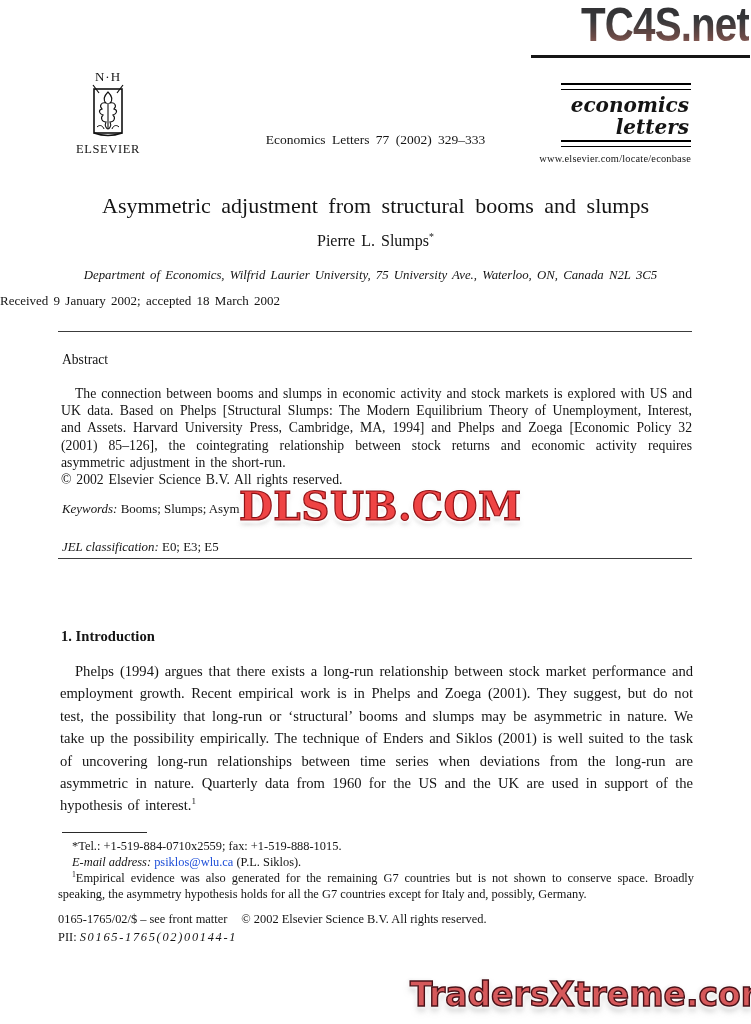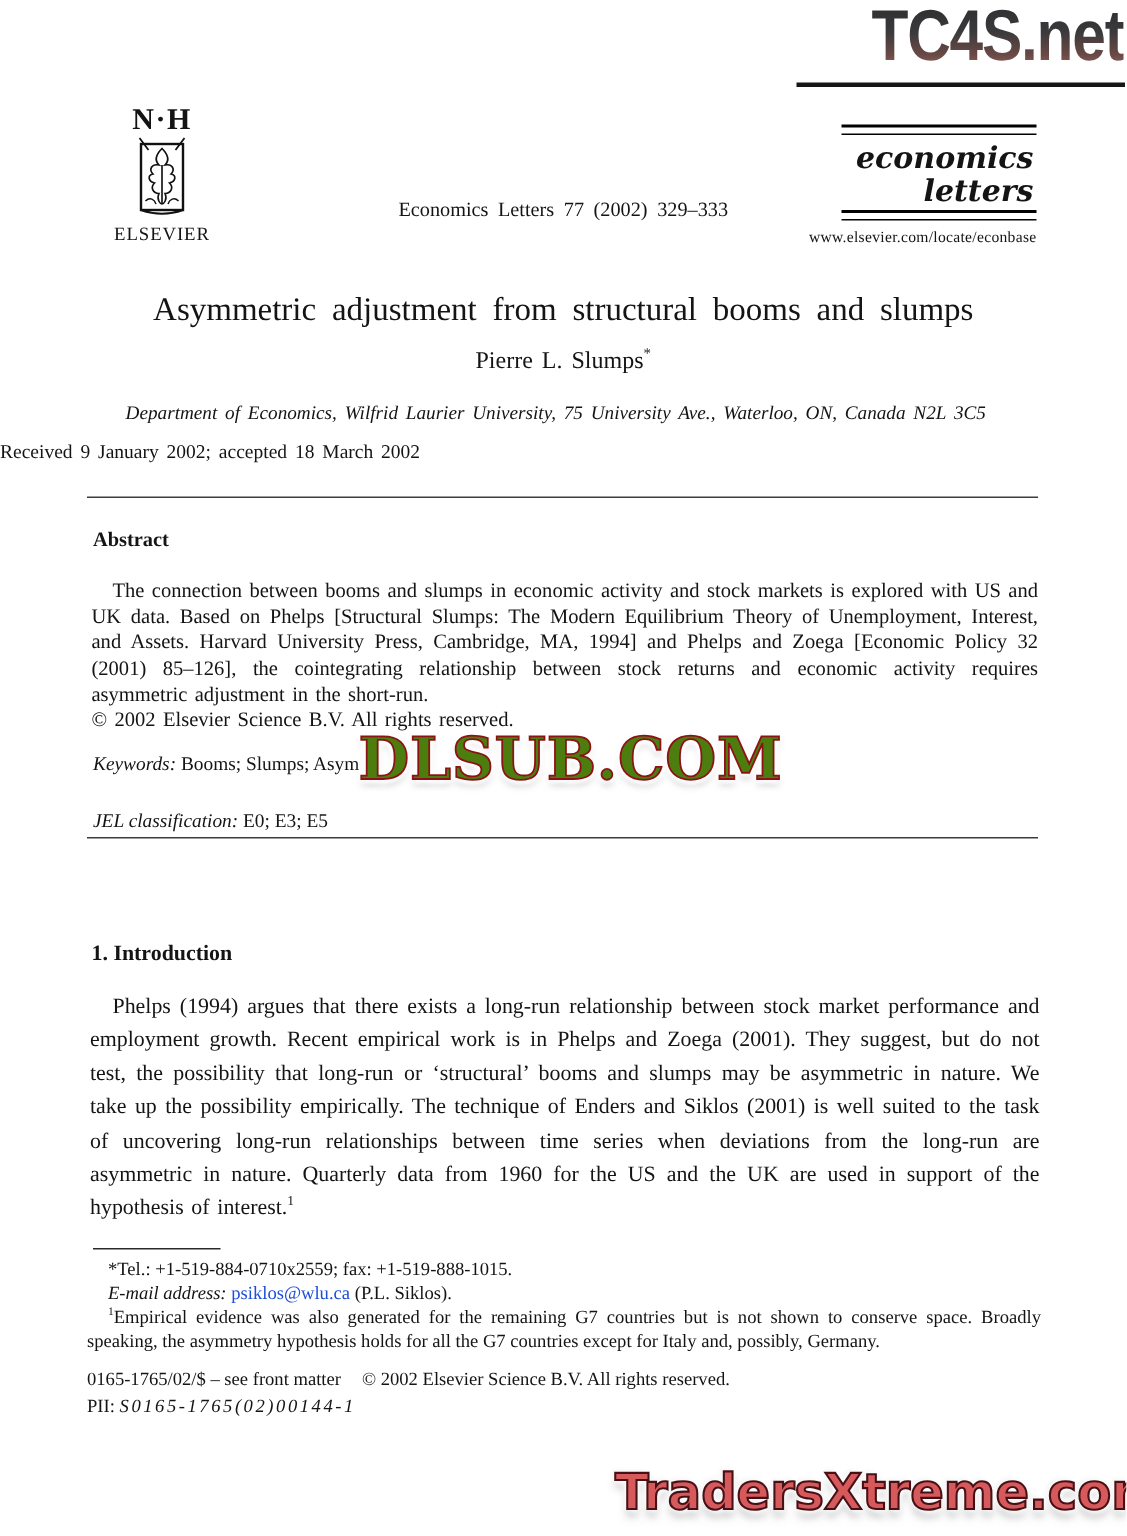--- a/index.html
+++ b/index.html
@@ -17,21 +17,21 @@
     font-size:48px; line-height:1.12; letter-spacing:-1px;
     transform:scaleX(0.84); transform-origin:100% 0;
     background:linear-gradient(180deg,#2d2d2f 0%,#39393b 42%,#6b4a46 72%,#96655d 88%,#b08a80 100%);
     -webkit-background-clip:text; background-clip:text;
     -webkit-text-fill-color:transparent;
   }
   #wm-top-line { position:absolute; top:55px; left:531px; width:219px; height:3px; background:#161616; }
 
   
   #elsevier { position:absolute; left:56px; top:70px; width:104px; text-align:center; }
-  #elsevier .nh { font-size:20px; letter-spacing:1px; line-height:1;font-weight:bold; }
+  #elsevier .nh { font-size:13px; letter-spacing:1px; line-height:1; }
   #elsevier svg { display:block; margin:0 auto; }
   #elsevier .word { font-size:12.5px; letter-spacing:0.6px; margin-top:1px; }
 
   #journal-ref { position:absolute; left:0; top:132px; width:751px; text-align:center;
     font-size:13.5px; word-spacing:3px; }
 
   #econ-logo { position:absolute; left:527px; top:83px; width:164px; }
   #econ-logo .dbl-rule { height:4px; border-top:2.5px solid #000; border-bottom:1px solid #000; margin-left:34px; }
   #econ-logo .name { font-family:"DejaVu Serif", serif; font-weight:bold; font-style:italic;
     font-size:20px; line-height:1.08; text-align:right; padding:5px 2px 2px 0; }
@@ -45,34 +45,34 @@
   #affiliation { position:absolute; top:268px; left:0; width:741px; text-align:center;
     font-size:12.8px; font-style:italic; word-spacing:2px; }
   #received { position:absolute; top:293px; left:0; width:623px; text-align:left;
     font-size:13px; word-spacing:2px; }
 
   .rule { position:absolute; left:58px; width:634px; border-top:1.6px solid #3c3c3c; }
   #rule1 { top:331px; }
   #rule2 { top:558px; }
 
   
-  #abstract-head { position:absolute; top:352px; left:62px; font-size:13.6px; font-weight:bold; }
+  #abstract-head { position:absolute; top:352px; left:62px; font-size:13.6px; font-weight:normal; }
   #abstract-body { position:absolute; top:385px; left:61px; width:631px;
     font-size:13.7px; line-height:17.2px; text-align:justify; word-spacing:1.5px; }
   #abstract-body p { margin:0; text-indent:14px; }
   #abstract-body .copyright { text-indent:0; text-align:left; }
 
   #keywords { position:absolute; top:502px; left:62px; font-size:12.9px; }
   #jel { position:absolute; top:540px; left:62px; font-size:12.9px; }
 
   
   #wm-mid {
     position:absolute; top:485px; left:239px;
     font-family:"DejaVu Serif", serif; font-weight:bold; font-size:39px; line-height:1.1;
-    color:#4d7c0f; -webkit-text-stroke:1.2px #8d1216; letter-spacing:0.5px;
+    color:#ef4444; -webkit-text-stroke:1.2px #8d1216; letter-spacing:0.5px;
     text-shadow:0 0 2px #fff,0 0 3px #fff,0 0 5px #fff,0 0 7px #fff,
       2px 2px 3px #fdfdfd,-2px -2px 3px #fdfdfd,2px -2px 3px #fdfdfd,-2px 2px 3px #fdfdfd,
       0 4px 5px rgba(190,190,190,0.85);
   }
 
   
   #intro-head { position:absolute; top:628px; left:61px; font-size:14.6px; font-weight:bold; }
   #intro-body { position:absolute; top:660px; left:60px; width:633px;
     font-size:14.6px; line-height:22.4px; text-align:justify; word-spacing:1.5px; }
   #intro-body p { margin:0; text-indent:15px; }

